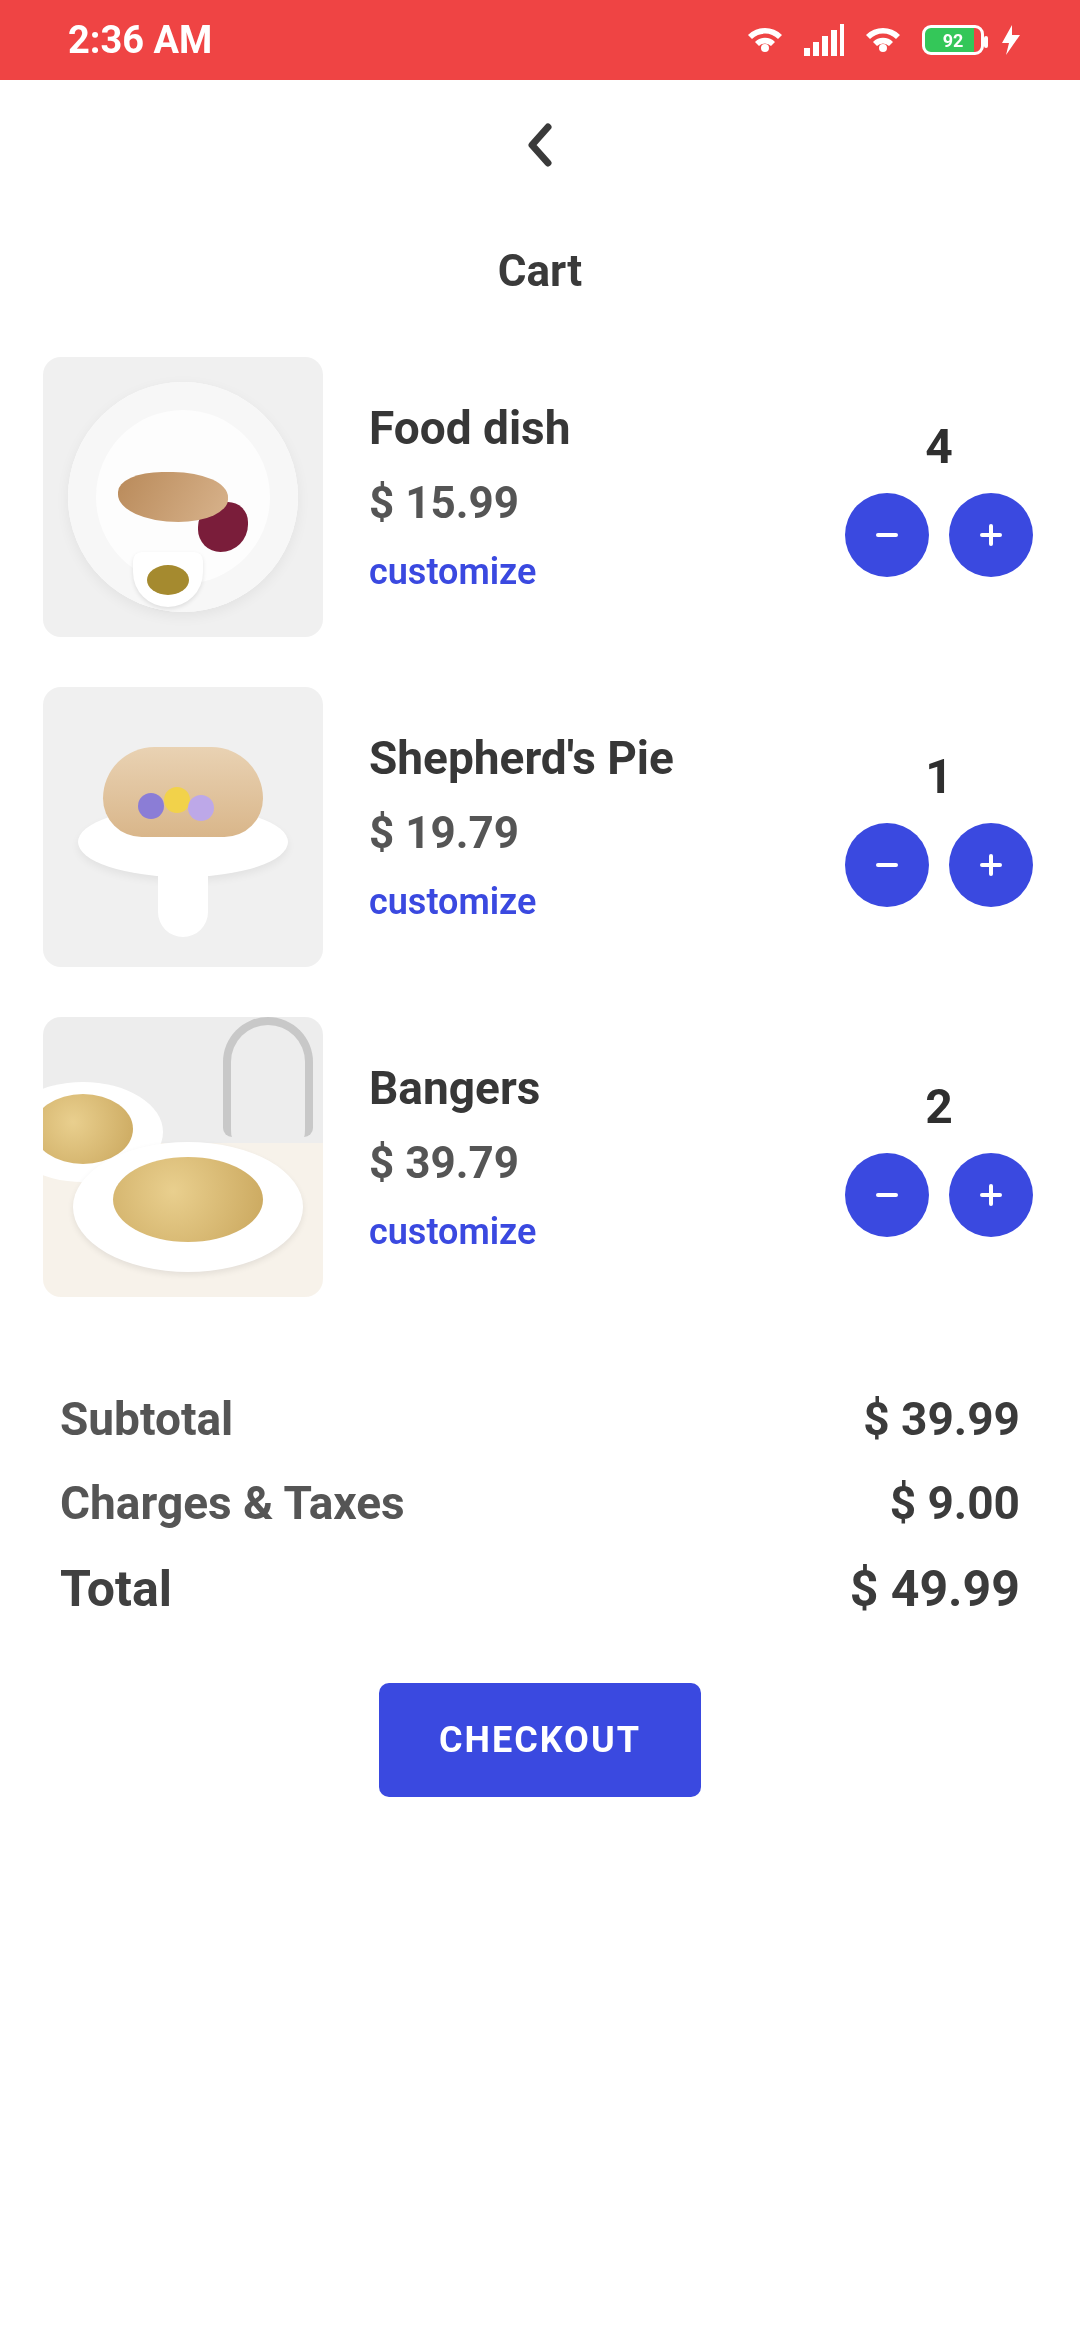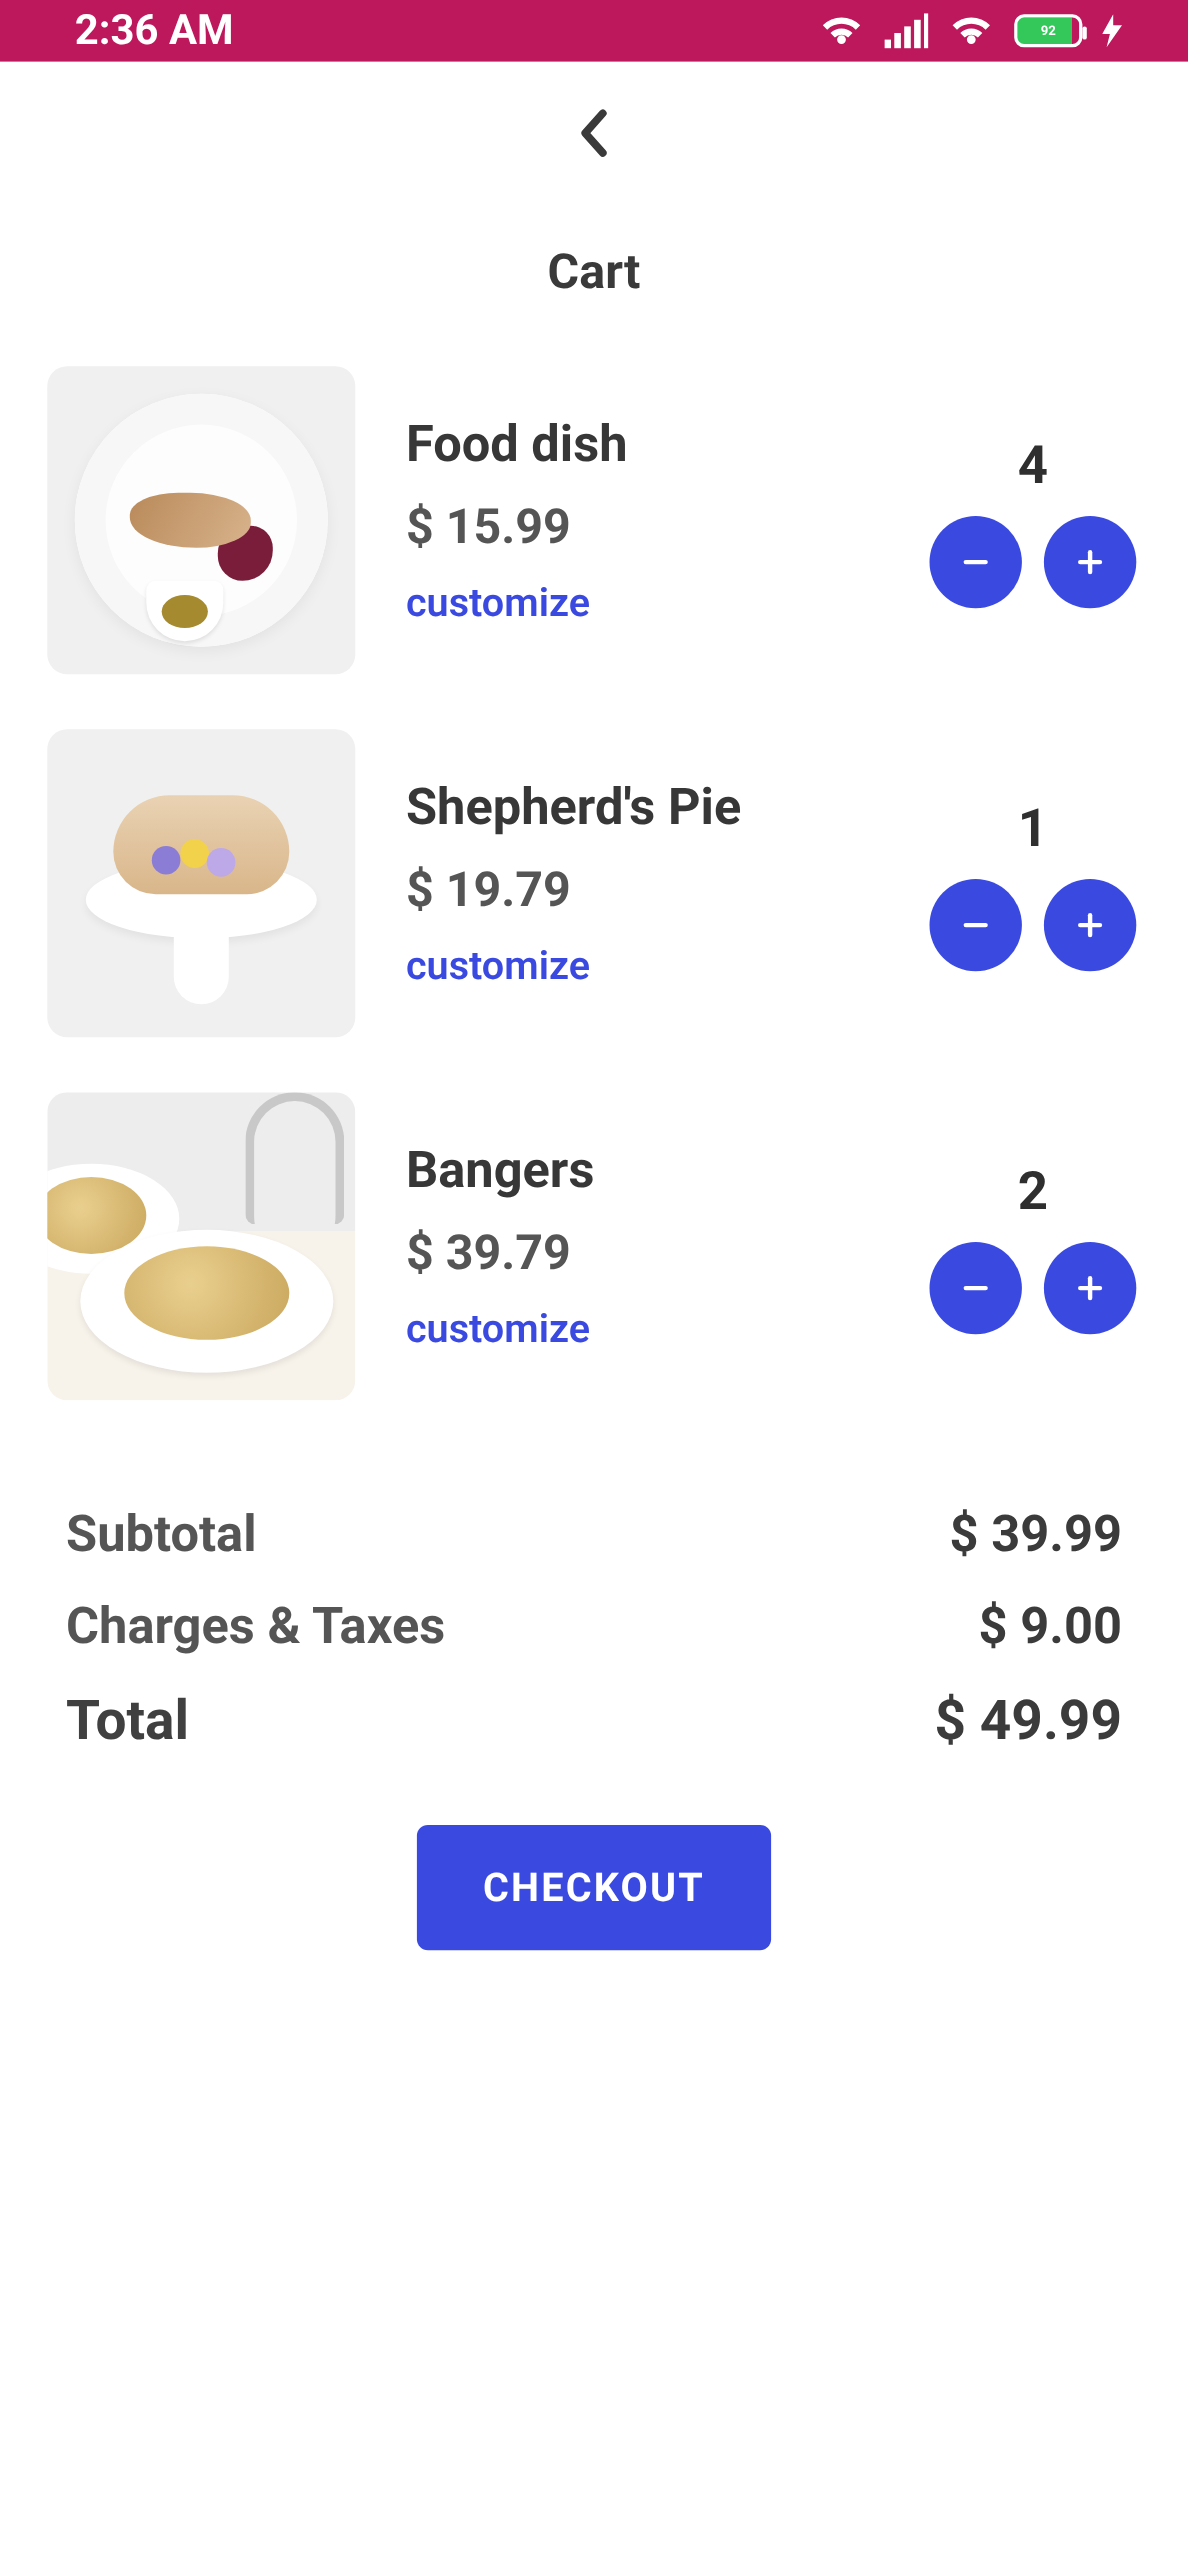--- a/index.html
+++ b/index.html
@@ -1,20 +1,20 @@
 <!DOCTYPE html>
 <html><head>
 <meta charset="utf-8">
 <style>
   * { margin: 0; padding: 0; box-sizing: border-box; }
   html, body { width: 1080px; height: 2340px; font-family: -apple-system, BlinkMacSystemFont, 'Segoe UI', Roboto, sans-serif; background: #fff; }
   
   .status-bar {
-    height: 56px;
-    background: #be185d;
+    height: 80px;
+    background: #ef4444;
     display: flex;
     align-items: center;
     justify-content: space-between;
     padding: 0 60px 0 68px;
     color: #fff;
     text-align: center;
   }
   .status-time { font-size: 38px; font-weight: 700; }
   .status-right { display: flex; align-items: center; gap: 18px; }
   .status-right svg { display: block; }
@@ -22,21 +22,21 @@
     width: 62px; height: 30px;
     border: 3px solid #fff; border-radius: 9px;
     display: flex; align-items: center; justify-content: center;
     position: relative;
     background: linear-gradient(to right, #34c759 88%, transparent 88%);
   }
   .battery-pill::after {
     content: ''; position: absolute; right: -7px; top: 8px;
     width: 4px; height: 12px; background: #fff; border-radius: 2px;
   }
-  .battery-text { font-size: 12px; font-weight: 700; color: #fff; }
+  .battery-text { font-size: 18px; font-weight: 700; color: #fff; }
   
   .header {
     display: flex; align-items: center; gap: 80px;
     padding: 45px 60px 40px 60px;
     flex-direction: column;
   }
   .back-btn { width: 40px; height: 40px; display: flex; align-items: center; justify-content: center; cursor: pointer; }
   .page-title { font-size: 44px; font-weight: 700; color: #3a3a3a; }
   
   .cart-list { padding: 0 43px; }

